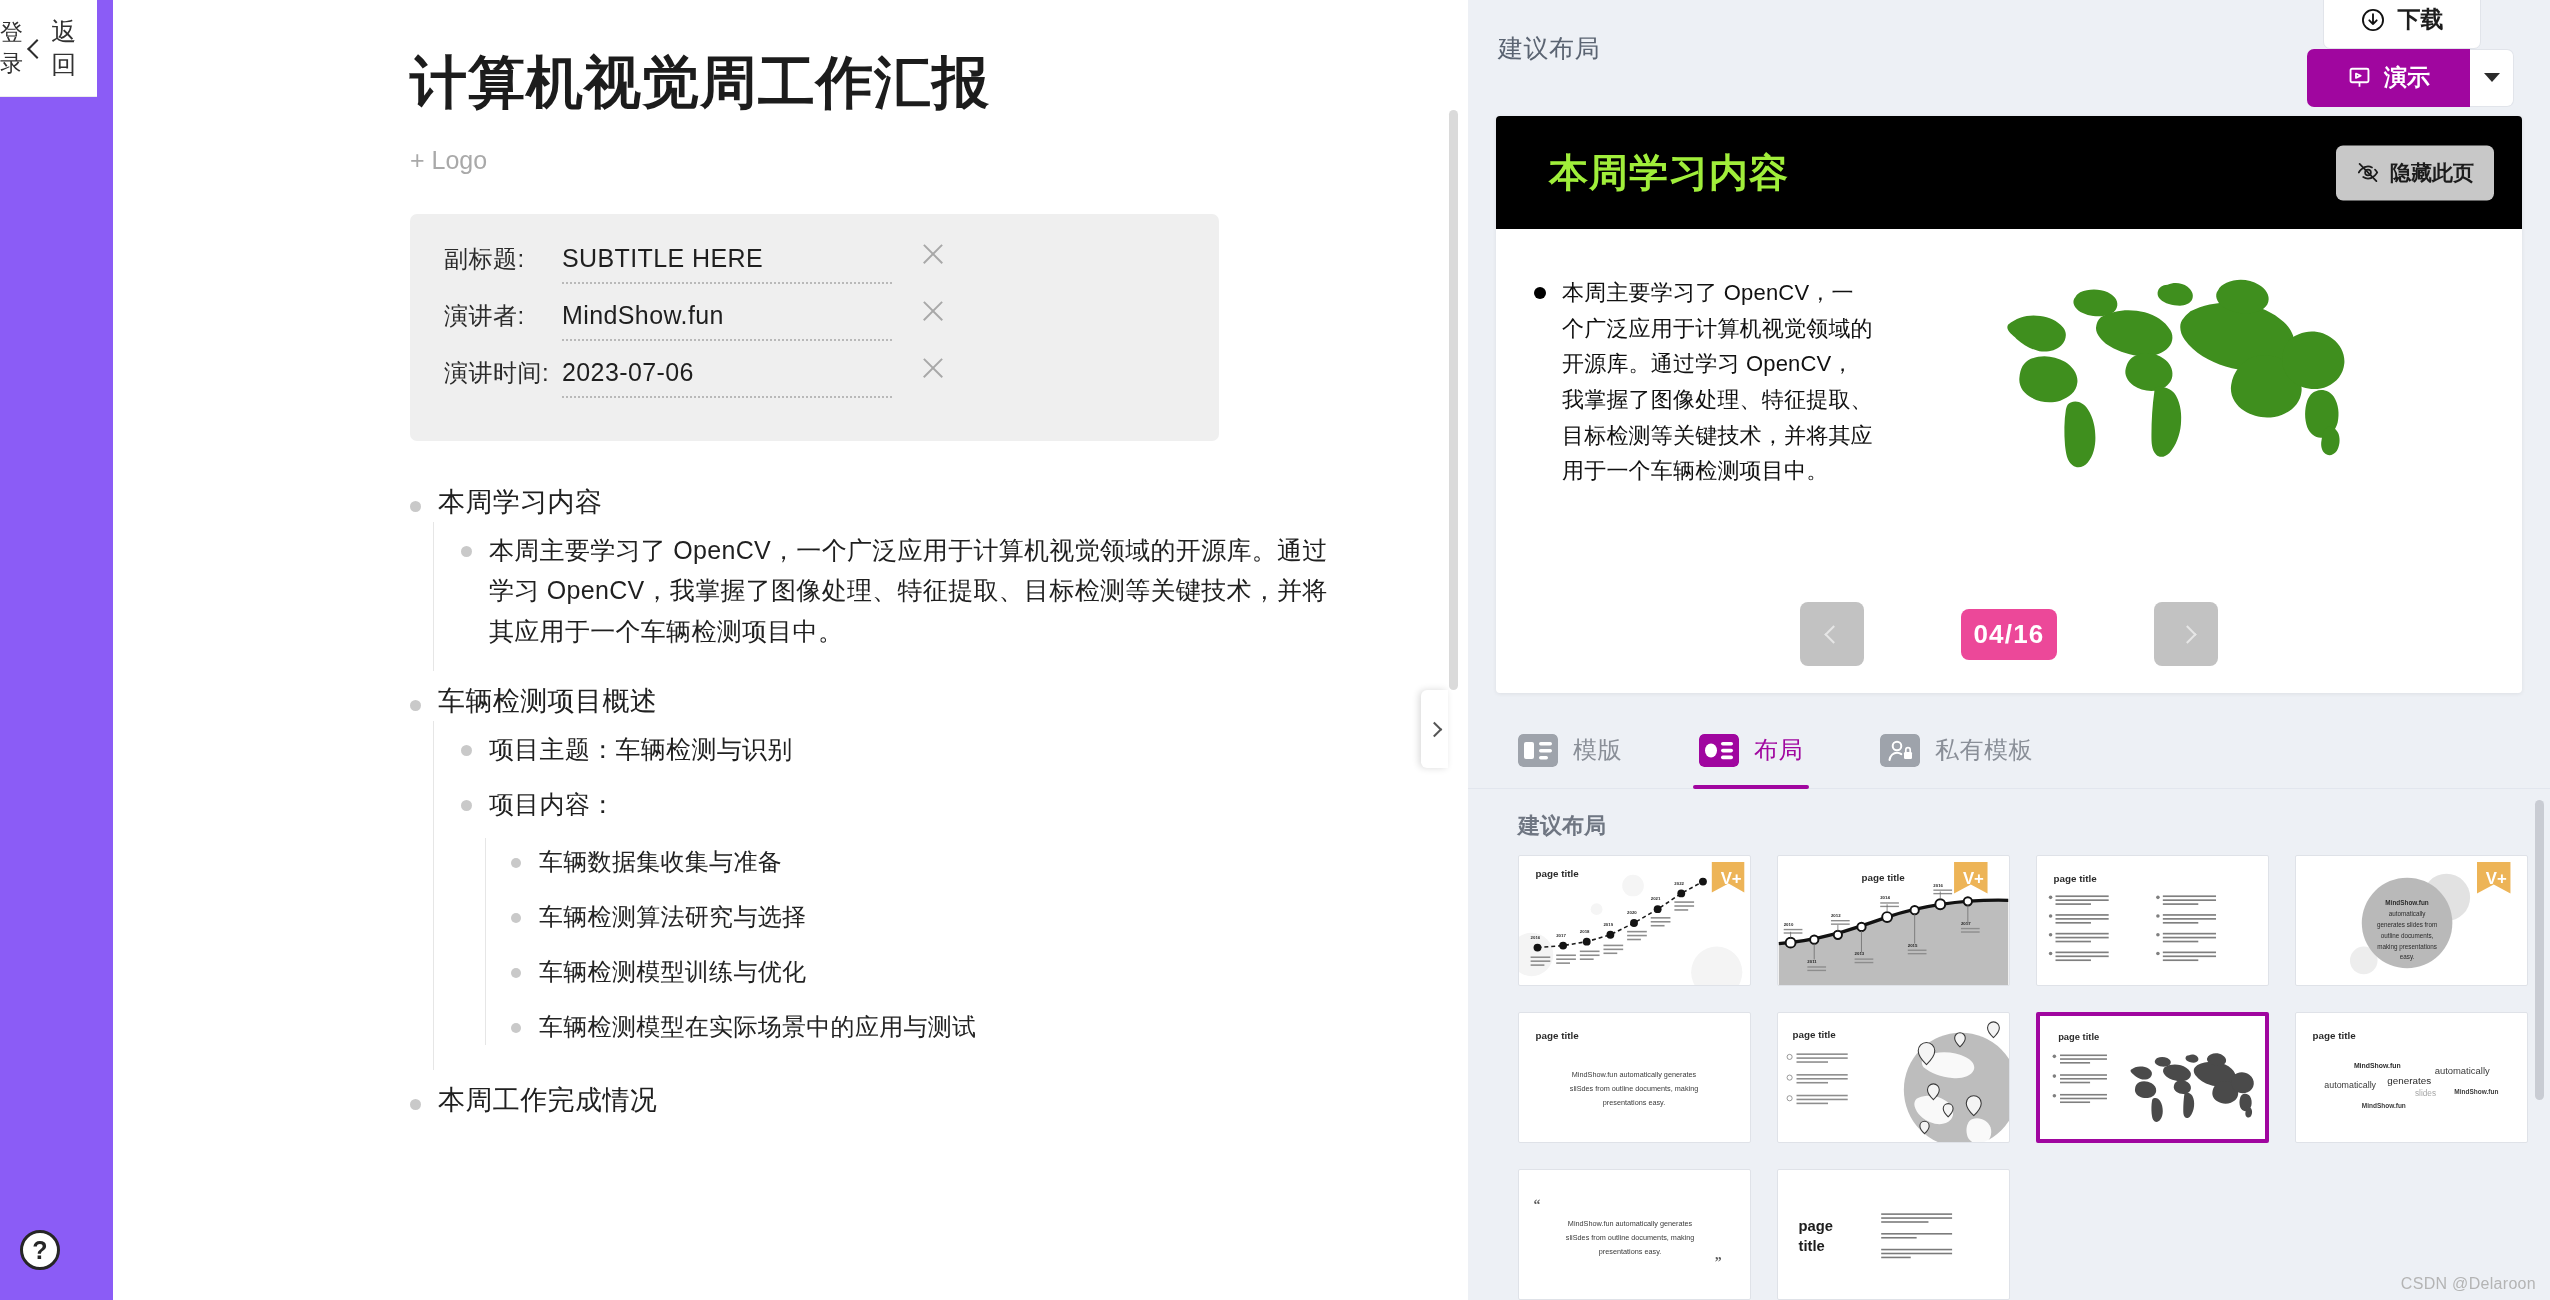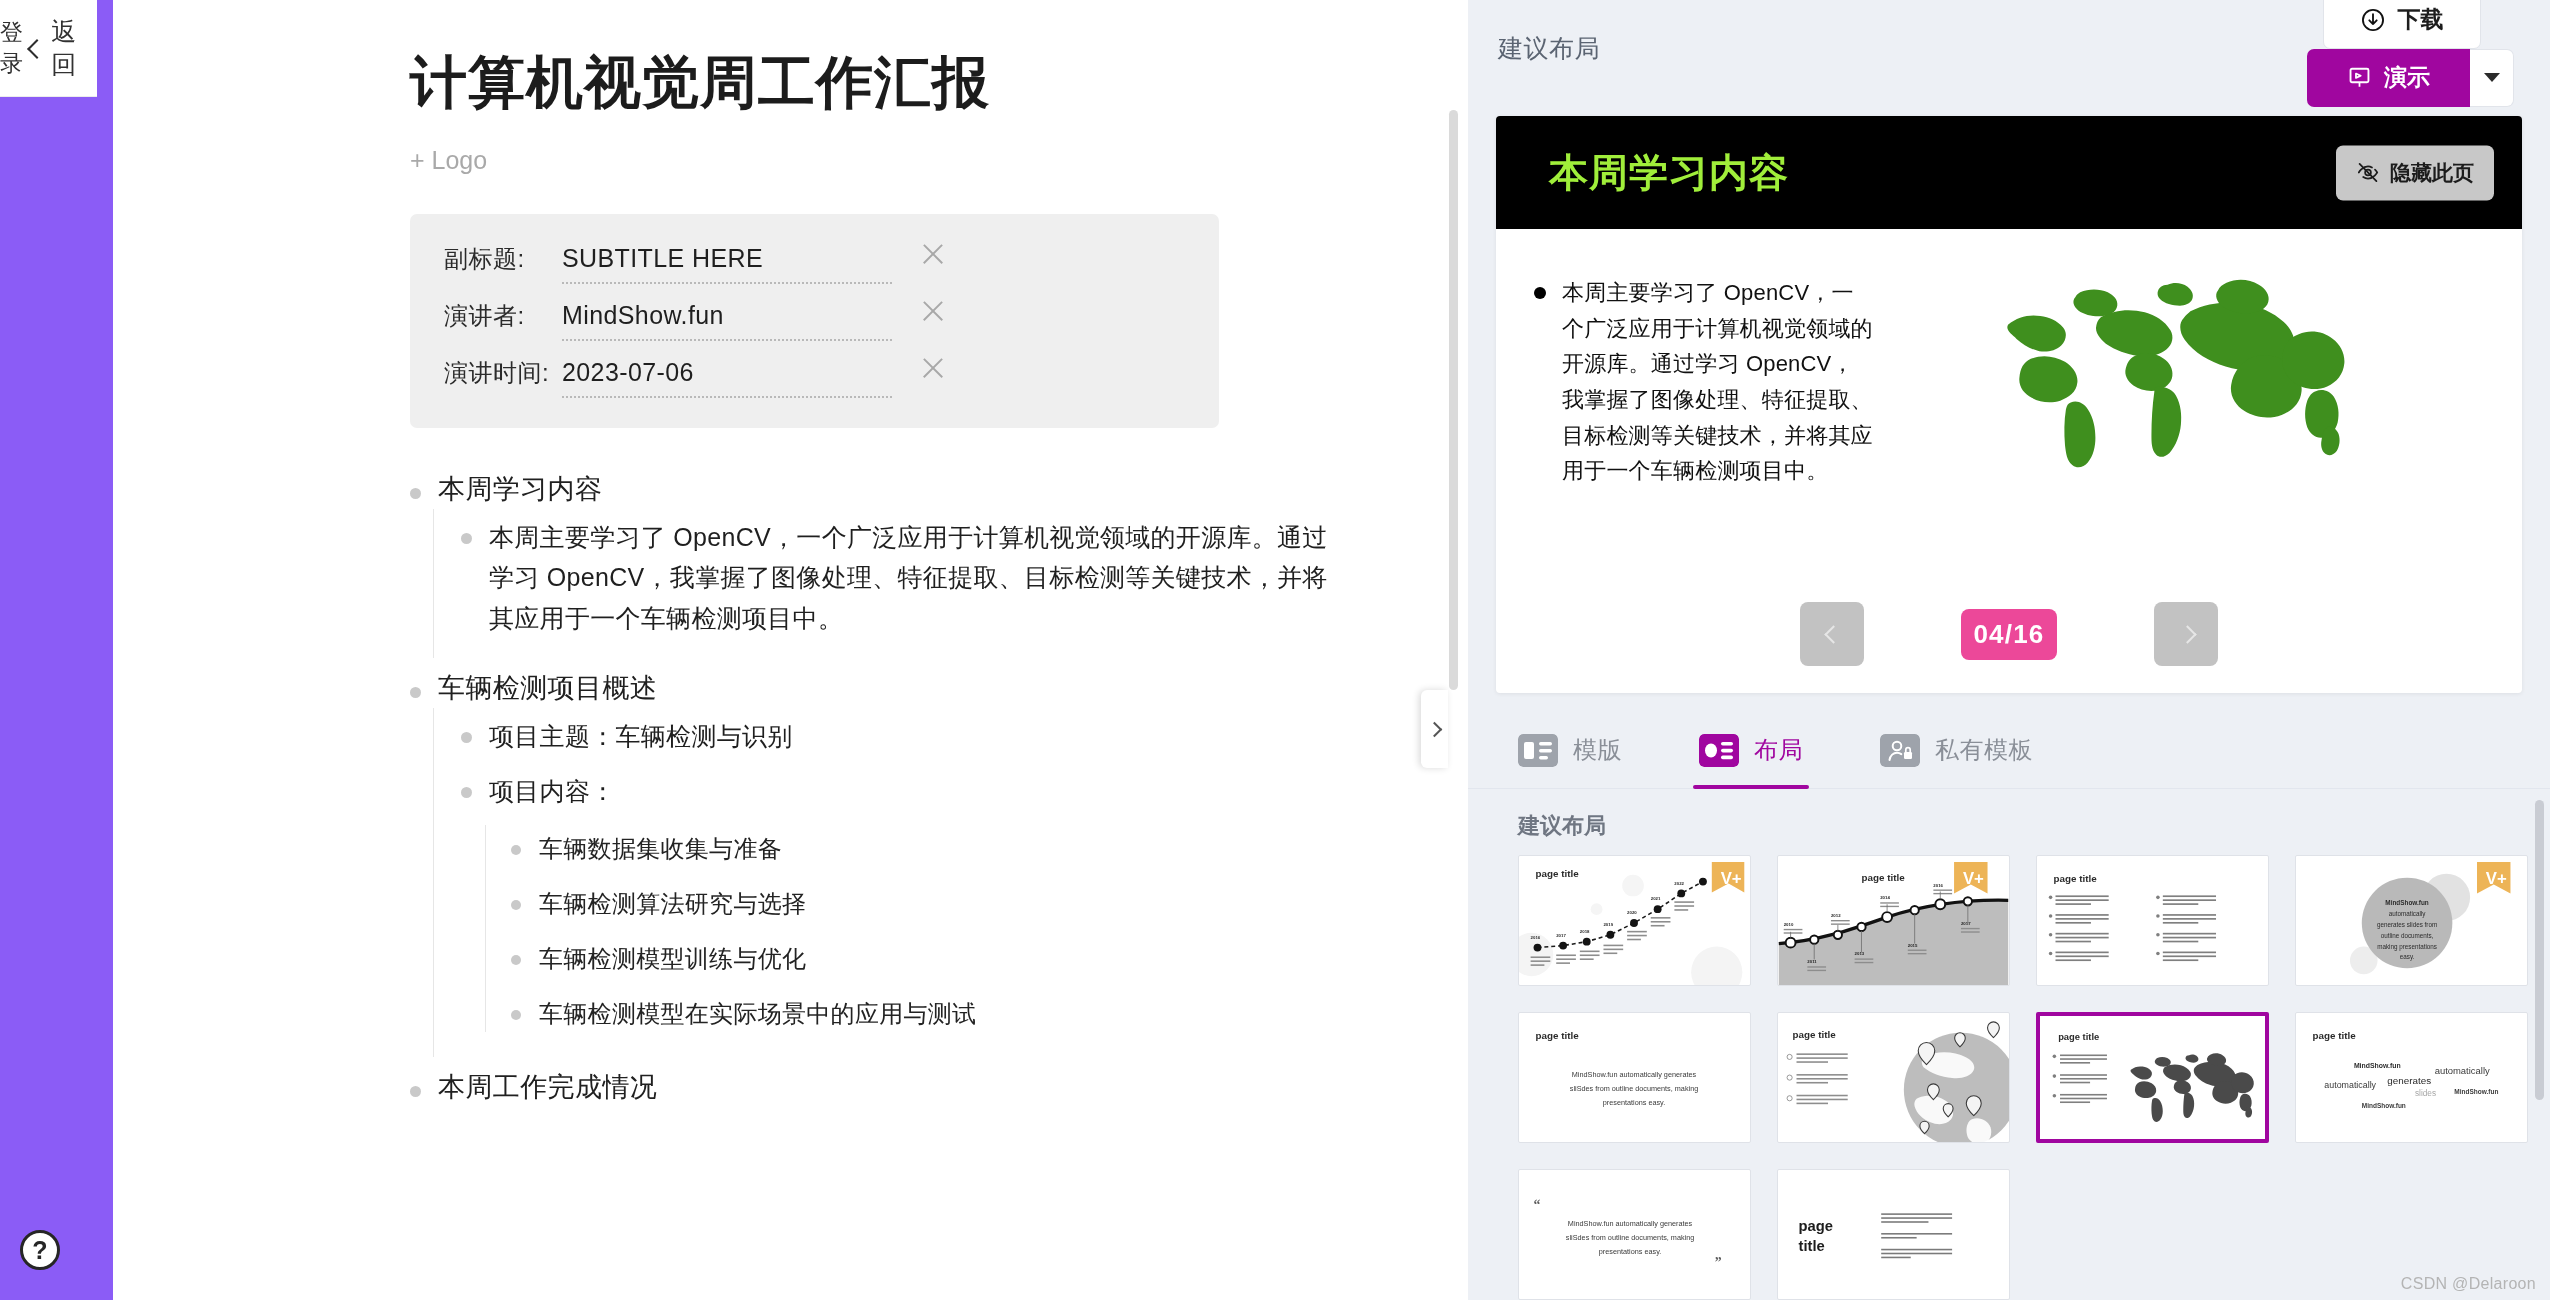--- a/index.html
+++ b/index.html
@@ -58,21 +58,21 @@
   .doc-body { width: 920px; margin-left: 297px; }
 
   .doc-title {
     font-size: 57px; font-weight: 600; color: #1c1c1c;
     letter-spacing: 1px; line-height: 1.22;
   }
   .logo-slot { margin-top: 28px; font-size: 25px; color: #a9a9a9; cursor: pointer; }
 
   .meta-box {
     margin-top: 39px; background: #efefef; border-radius: 7px;
-    padding: 27px 34px 16px 34px; width: 809px;
+    padding: 27px 34px 29px 34px; width: 809px;
   }
   .meta-row { display: flex; align-items: baseline; height: 57px; }
   .meta-label {
     width: 118px; flex: 0 0 118px;
     font-size: 24px; color: #2b2b2b; letter-spacing: .5px;
   }
   .meta-val-wrap { position: relative; width: 330px; flex: 0 0 330px; }
   .meta-val {
     font-size: 25px; color: #1f1f1f; letter-spacing: .4px;
     padding-bottom: 9px; display: block;

